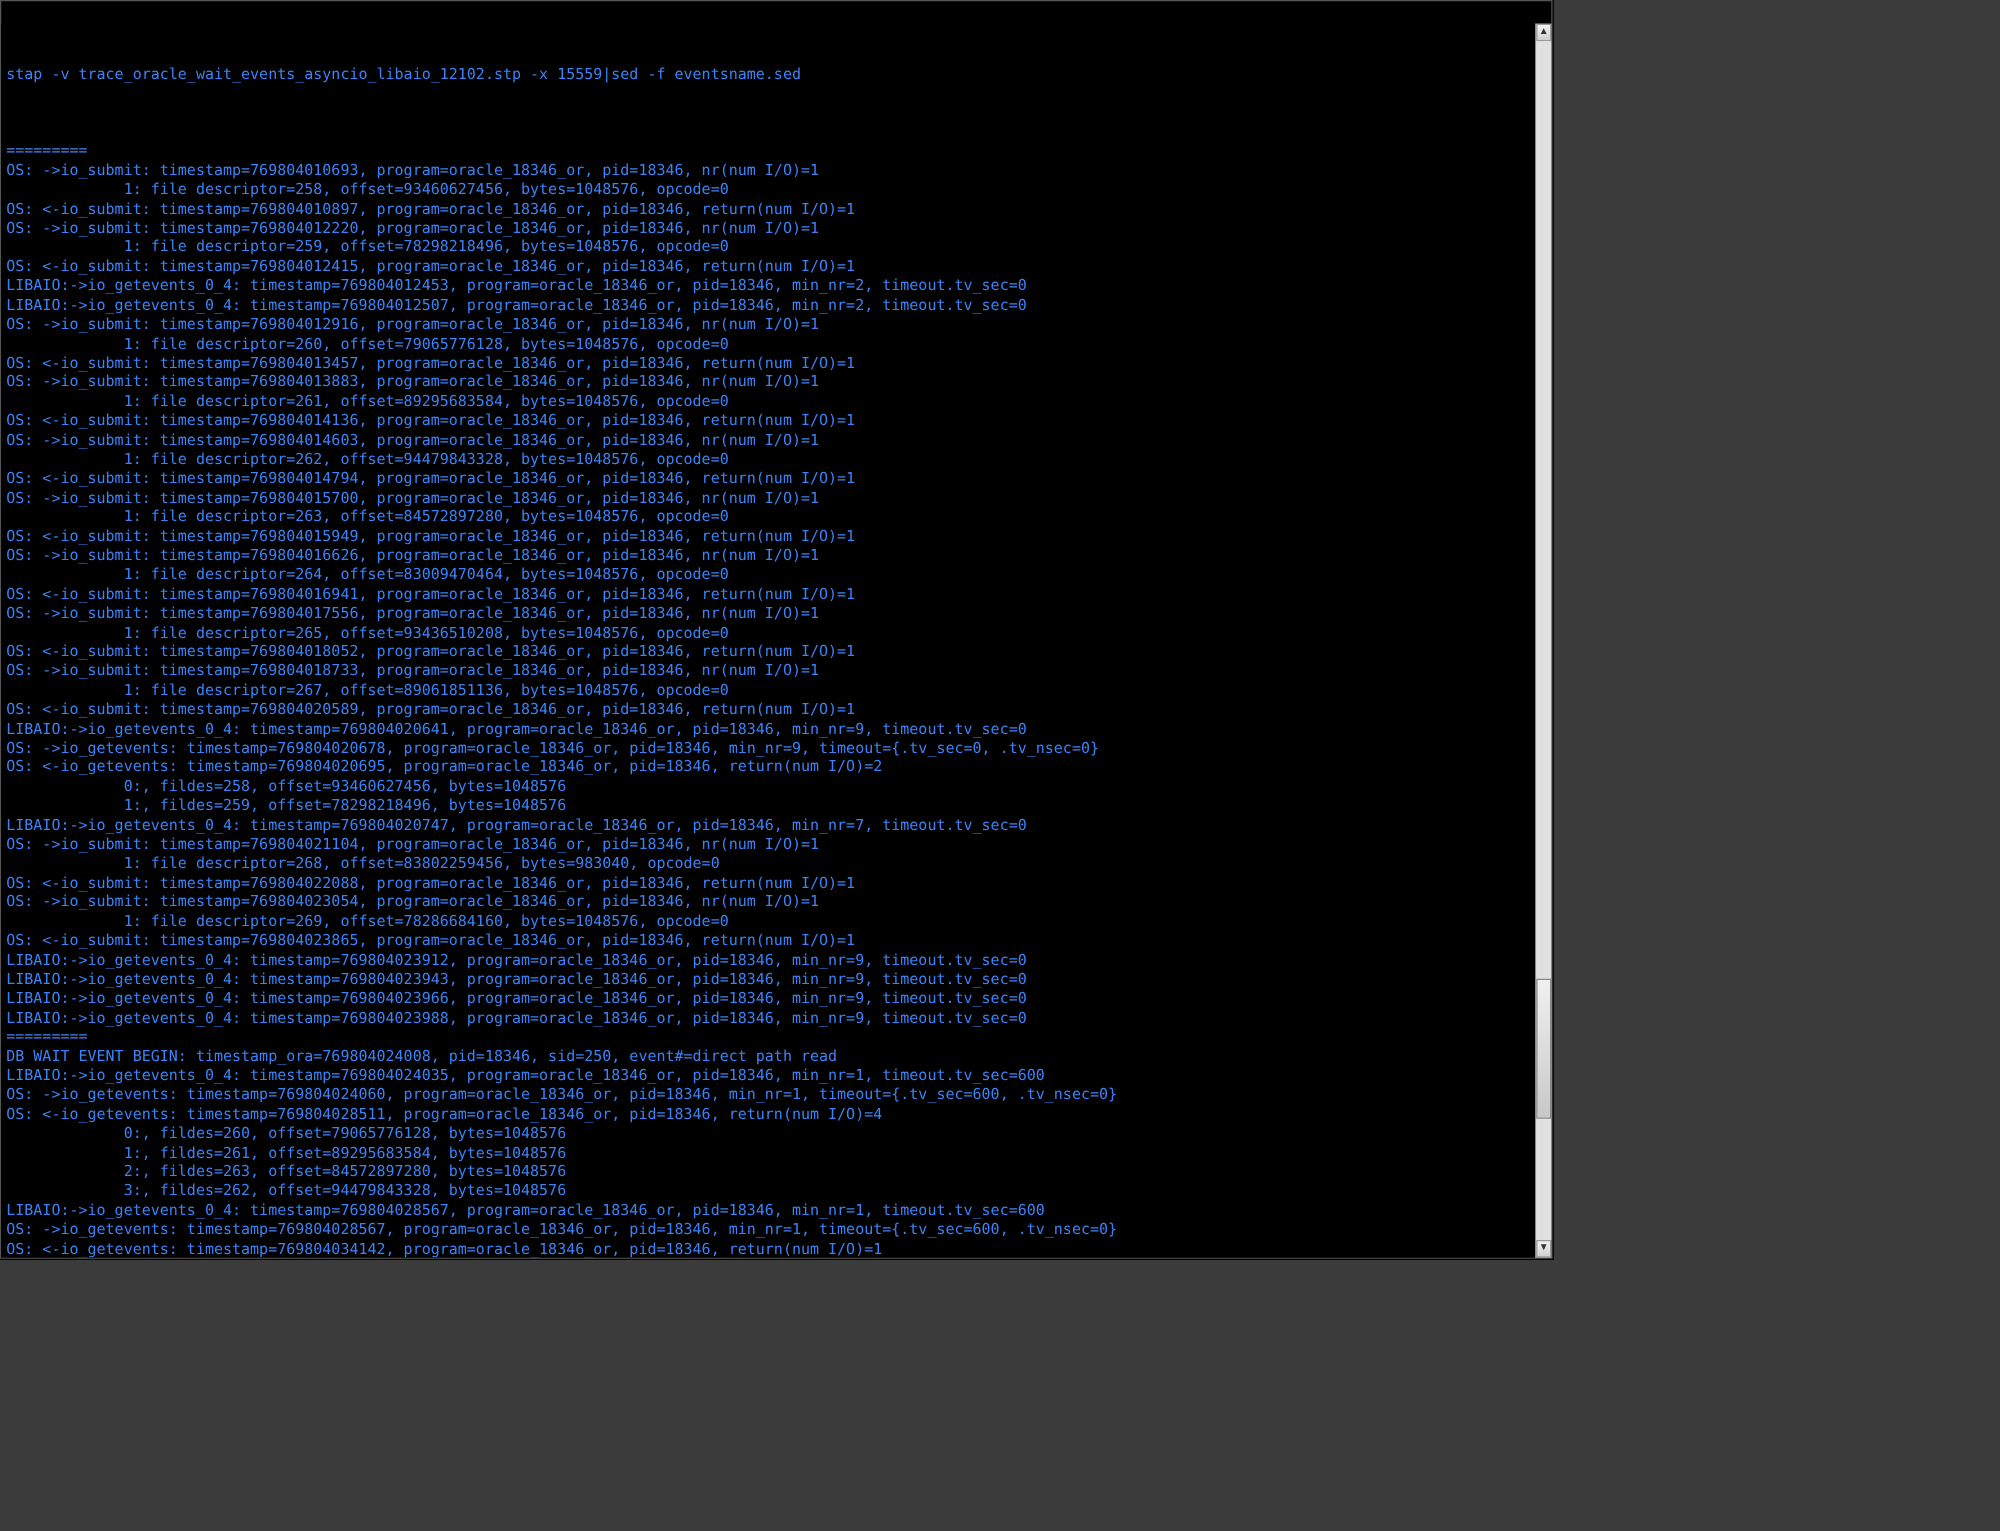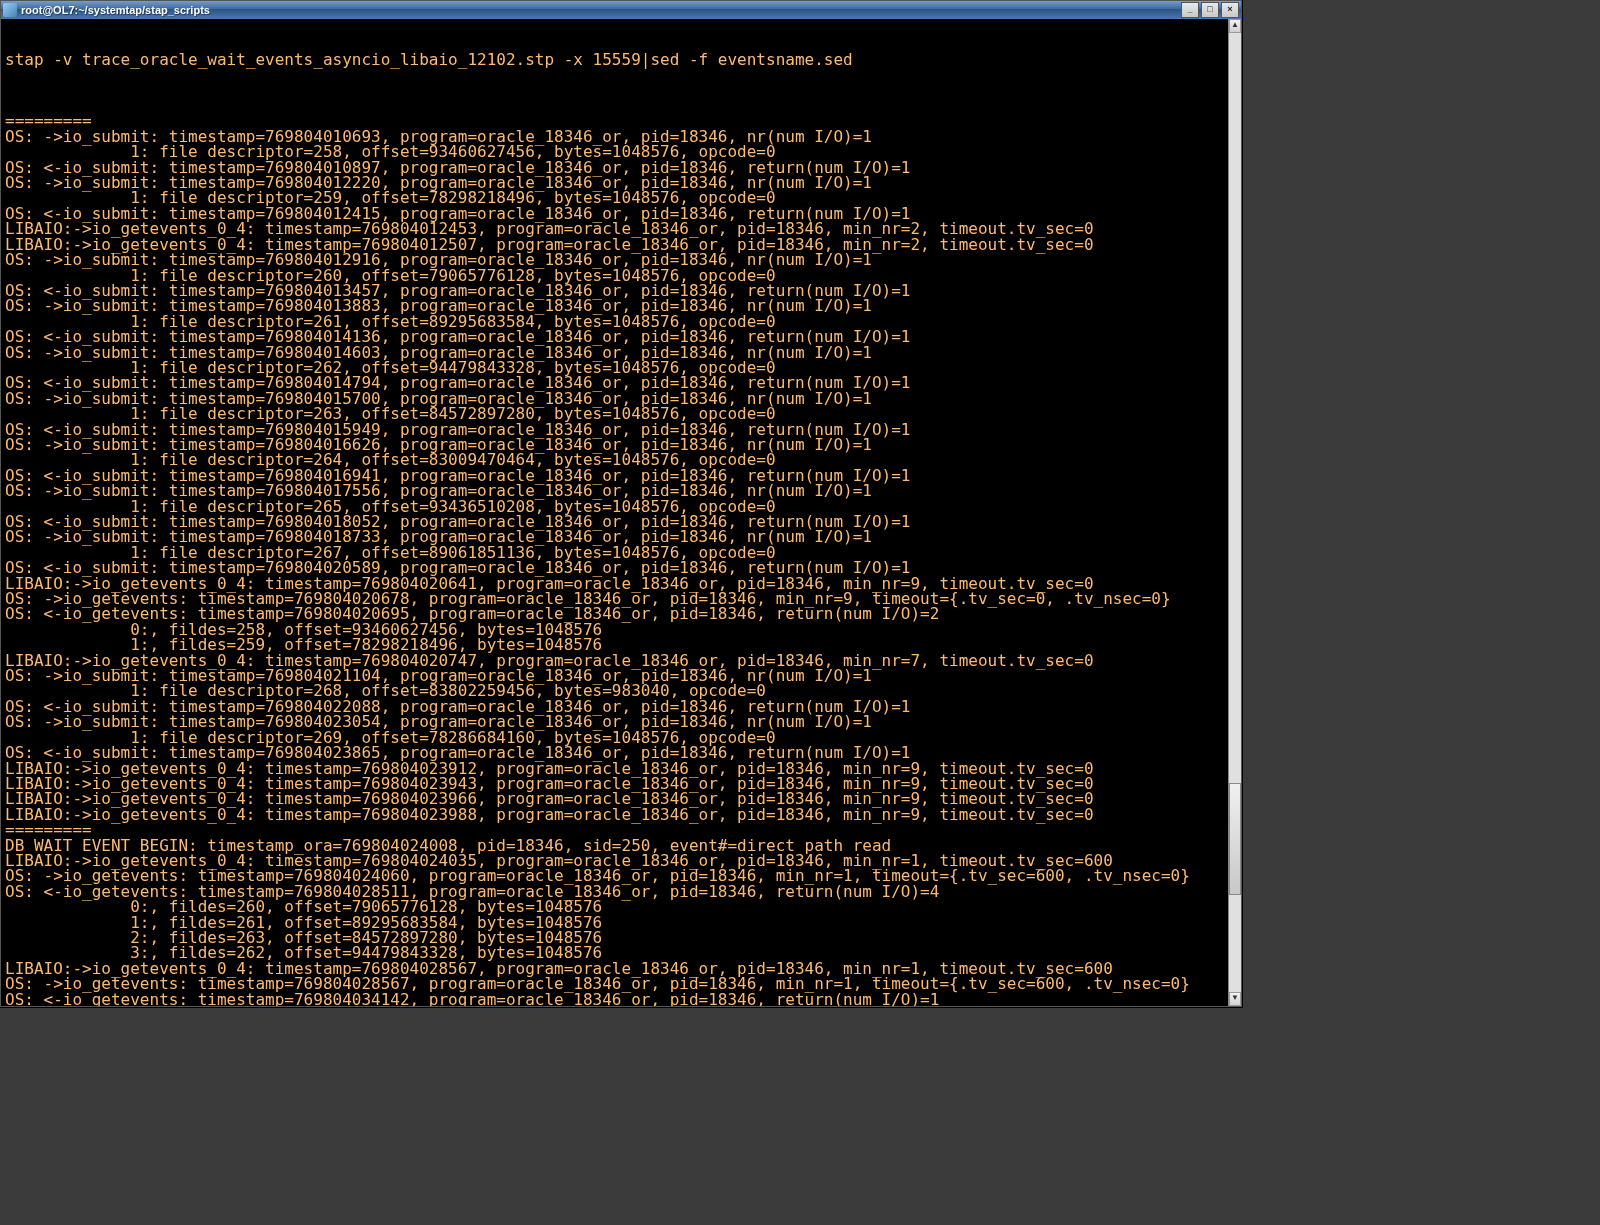--- a/index.html
+++ b/index.html
@@ -57,23 +57,23 @@
     cursor: pointer;
   }
   .win-btn.close { font-weight: bold; }
   .term {
     position: absolute;
     top: 18px;
     left: 0;
     right: 12px;
     bottom: 0;
     background: #000;
-    color: #fdba74;
+    color: #3b82f6;
     font-family: "DejaVu Sans Mono", "Consolas", monospace;
-    font-size: 16px;
+    font-size: 12px;
     line-height: 15.4px;
     white-space: pre;
     padding: 2px 4px;
     overflow: hidden;
   }
   .scrollbar {
     position: absolute;
     top: 18px;
     right: 0;
     bottom: 0;
@@ -104,29 +104,20 @@
     top: 750px;
     height: 110px;
     background: linear-gradient(to bottom, #f0f0f0, #c8c8c8);
     border: 1px solid #888;
   }
 </style>
 </head>
 <body>
 
 <div class="window">
-  <div class="titlebar">
-    <span class="icon"></span>
-    <span class="title-text">root@OL7:~/systemtap/stap_scripts</span>
-    <div class="win-controls">
-      <div class="win-btn">_</div>
-      <div class="win-btn">□</div>
-      <div class="win-btn close">×</div>
-    </div>
-  </div>
 
   <div class="term">
     <div>stap -v trace_oracle_wait_events_asyncio_libaio_12102.stp -x 15559|sed -f eventsname.sed</div>
     <div id="lines-container"><div> </div><div>=========</div><div>OS: -&gt;io_submit: timestamp=769804010693, program=oracle_18346_or, pid=18346, nr(num I/O)=1</div><div>             1: file descriptor=258, offset=93460627456, bytes=1048576, opcode=0</div><div>OS: &lt;-io_submit: timestamp=769804010897, program=oracle_18346_or, pid=18346, return(num I/O)=1</div><div>OS: -&gt;io_submit: timestamp=769804012220, program=oracle_18346_or, pid=18346, nr(num I/O)=1</div><div>             1: file descriptor=259, offset=78298218496, bytes=1048576, opcode=0</div><div>OS: &lt;-io_submit: timestamp=769804012415, program=oracle_18346_or, pid=18346, return(num I/O)=1</div><div>LIBAIO:-&gt;io_getevents_0_4: timestamp=769804012453, program=oracle_18346_or, pid=18346, min_nr=2, timeout.tv_sec=0</div><div>LIBAIO:-&gt;io_getevents_0_4: timestamp=769804012507, program=oracle_18346_or, pid=18346, min_nr=2, timeout.tv_sec=0</div><div>OS: -&gt;io_submit: timestamp=769804012916, program=oracle_18346_or, pid=18346, nr(num I/O)=1</div><div>             1: file descriptor=260, offset=79065776128, bytes=1048576, opcode=0</div><div>OS: &lt;-io_submit: timestamp=769804013457, program=oracle_18346_or, pid=18346, return(num I/O)=1</div><div>OS: -&gt;io_submit: timestamp=769804013883, program=oracle_18346_or, pid=18346, nr(num I/O)=1</div><div>             1: file descriptor=261, offset=89295683584, bytes=1048576, opcode=0</div><div>OS: &lt;-io_submit: timestamp=769804014136, program=oracle_18346_or, pid=18346, return(num I/O)=1</div><div>OS: -&gt;io_submit: timestamp=769804014603, program=oracle_18346_or, pid=18346, nr(num I/O)=1</div><div>             1: file descriptor=262, offset=94479843328, bytes=1048576, opcode=0</div><div>OS: &lt;-io_submit: timestamp=769804014794, program=oracle_18346_or, pid=18346, return(num I/O)=1</div><div>OS: -&gt;io_submit: timestamp=769804015700, program=oracle_18346_or, pid=18346, nr(num I/O)=1</div><div>             1: file descriptor=263, offset=84572897280, bytes=1048576, opcode=0</div><div>OS: &lt;-io_submit: timestamp=769804015949, program=oracle_18346_or, pid=18346, return(num I/O)=1</div><div>OS: -&gt;io_submit: timestamp=769804016626, program=oracle_18346_or, pid=18346, nr(num I/O)=1</div><div>             1: file descriptor=264, offset=83009470464, bytes=1048576, opcode=0</div><div>OS: &lt;-io_submit: timestamp=769804016941, program=oracle_18346_or, pid=18346, return(num I/O)=1</div><div>OS: -&gt;io_submit: timestamp=769804017556, program=oracle_18346_or, pid=18346, nr(num I/O)=1</div><div>             1: file descriptor=265, offset=93436510208, bytes=1048576, opcode=0</div><div>OS: &lt;-io_submit: timestamp=769804018052, program=oracle_18346_or, pid=18346, return(num I/O)=1</div><div>OS: -&gt;io_submit: timestamp=769804018733, program=oracle_18346_or, pid=18346, nr(num I/O)=1</div><div>             1: file descriptor=267, offset=89061851136, bytes=1048576, opcode=0</div><div>OS: &lt;-io_submit: timestamp=769804020589, program=oracle_18346_or, pid=18346, return(num I/O)=1</div><div>LIBAIO:-&gt;io_getevents_0_4: timestamp=769804020641, program=oracle_18346_or, pid=18346, min_nr=9, timeout.tv_sec=0</div><div>OS: -&gt;io_getevents: timestamp=769804020678, program=oracle_18346_or, pid=18346, min_nr=9, timeout={.tv_sec=0, .tv_nsec=0}</div><div>OS: &lt;-io_getevents: timestamp=769804020695, program=oracle_18346_or, pid=18346, return(num I/O)=2</div><div>             0:, fildes=258, offset=93460627456, bytes=1048576</div><div>             1:, fildes=259, offset=78298218496, bytes=1048576</div><div>LIBAIO:-&gt;io_getevents_0_4: timestamp=769804020747, program=oracle_18346_or, pid=18346, min_nr=7, timeout.tv_sec=0</div><div>OS: -&gt;io_submit: timestamp=769804021104, program=oracle_18346_or, pid=18346, nr(num I/O)=1</div><div>             1: file descriptor=268, offset=83802259456, bytes=983040, opcode=0</div><div>OS: &lt;-io_submit: timestamp=769804022088, program=oracle_18346_or, pid=18346, return(num I/O)=1</div><div>OS: -&gt;io_submit: timestamp=769804023054, program=oracle_18346_or, pid=18346, nr(num I/O)=1</div><div>             1: file descriptor=269, offset=78286684160, bytes=1048576, opcode=0</div><div>OS: &lt;-io_submit: timestamp=769804023865, program=oracle_18346_or, pid=18346, return(num I/O)=1</div><div>LIBAIO:-&gt;io_getevents_0_4: timestamp=769804023912, program=oracle_18346_or, pid=18346, min_nr=9, timeout.tv_sec=0</div><div>LIBAIO:-&gt;io_getevents_0_4: timestamp=769804023943, program=oracle_18346_or, pid=18346, min_nr=9, timeout.tv_sec=0</div><div>LIBAIO:-&gt;io_getevents_0_4: timestamp=769804023966, program=oracle_18346_or, pid=18346, min_nr=9, timeout.tv_sec=0</div><div>LIBAIO:-&gt;io_getevents_0_4: timestamp=769804023988, program=oracle_18346_or, pid=18346, min_nr=9, timeout.tv_sec=0</div><div>=========</div><div>DB WAIT EVENT BEGIN: timestamp_ora=769804024008, pid=18346, sid=250, event#=direct path read</div><div>LIBAIO:-&gt;io_getevents_0_4: timestamp=769804024035, program=oracle_18346_or, pid=18346, min_nr=1, timeout.tv_sec=600</div><div>OS: -&gt;io_getevents: timestamp=769804024060, program=oracle_18346_or, pid=18346, min_nr=1, timeout={.tv_sec=600, .tv_nsec=0}</div><div>OS: &lt;-io_getevents: timestamp=769804028511, program=oracle_18346_or, pid=18346, return(num I/O)=4</div><div>             0:, fildes=260, offset=79065776128, bytes=1048576</div><div>             1:, fildes=261, offset=89295683584, bytes=1048576</div><div>             2:, fildes=263, offset=84572897280, bytes=1048576</div><div>             3:, fildes=262, offset=94479843328, bytes=1048576</div><div>LIBAIO:-&gt;io_getevents_0_4: timestamp=769804028567, program=oracle_18346_or, pid=18346, min_nr=1, timeout.tv_sec=600</div><div>OS: -&gt;io_getevents: timestamp=769804028567, program=oracle_18346_or, pid=18346, min_nr=1, timeout={.tv_sec=600, .tv_nsec=0}</div><div>OS: &lt;-io_getevents: timestamp=769804034142, program=oracle_18346_or, pid=18346, return(num I/O)=1</div></div>
   </div>
 
   <div class="scrollbar">
     <div class="sb-arrow">▲</div>
     <div class="sb-track">
       <div class="sb-thumb"></div>

